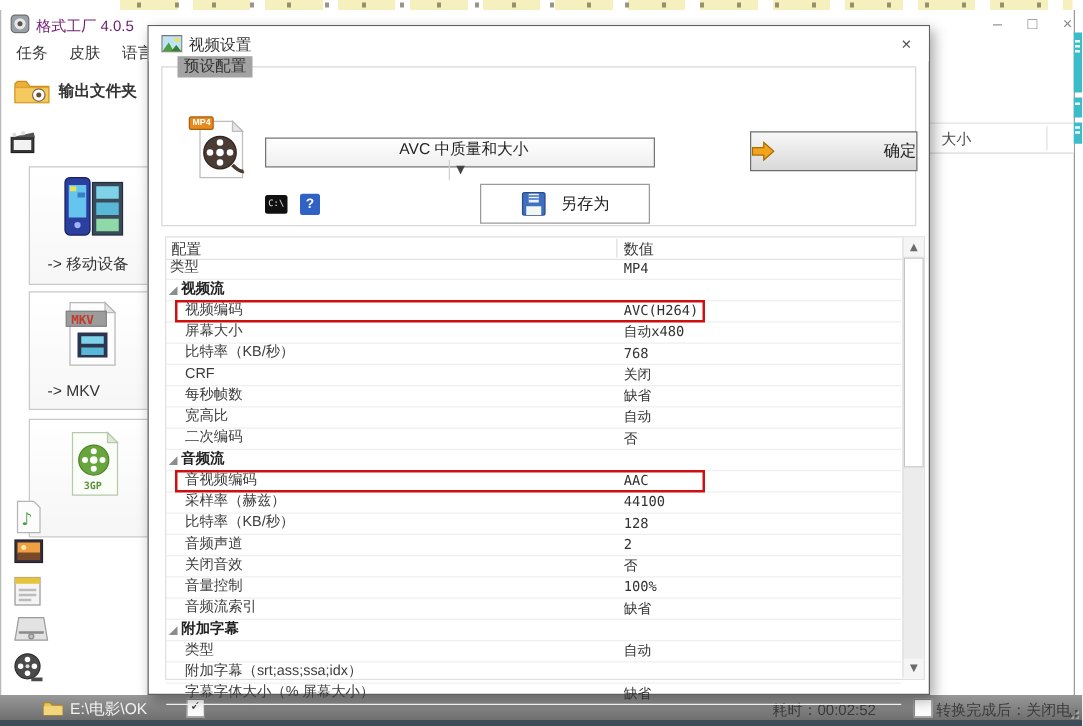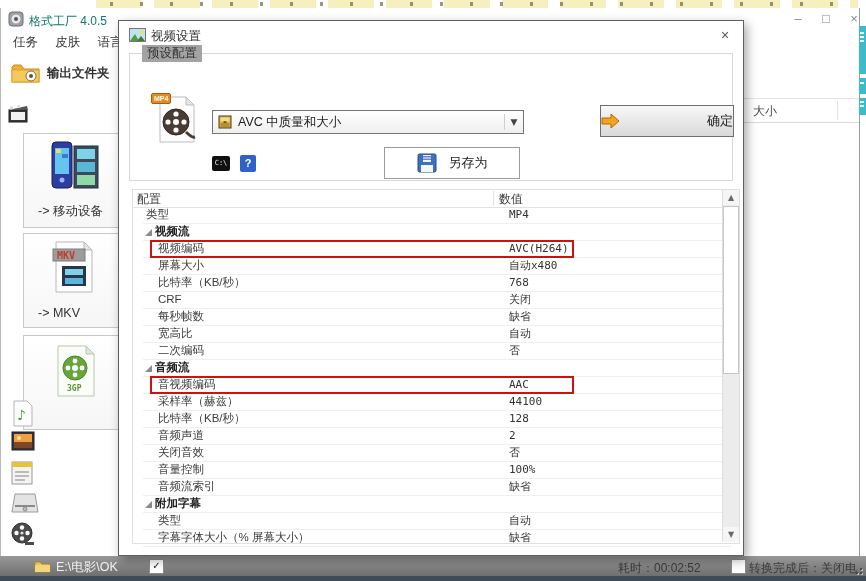--- a/index.html
+++ b/index.html
@@ -10,21 +10,21 @@
   
   .top-strip{left:96px;top:0;width:762px;height:8px;
     background:repeating-linear-gradient(90deg,#f6efbe 0 46px,#ffffff 46px 58px);
     border-bottom:2px solid #2e2e2e;}
   .top-strip-marks{left:96px;top:2px;width:762px;height:4px;
     background:repeating-linear-gradient(90deg,transparent 0 14px,#55503a 14px 17px,transparent 17px 30px);opacity:.6;}
 
   
   .main-window{left:0;top:8px;width:858px;height:568px;background:#fff;border-left:1px solid #b9b9b9;border-right:1px solid #9b9b9b;}
   .mw-titlebar{left:0;top:0;width:100%;height:24px;}
-  .mw-title{left:28px;top:5px;color:#0f766e;font-size:12px;}
+  .mw-title{left:28px;top:5px;color:#701a75;font-size:12px;}
   .winbtn{top:2px;width:22px;height:18px;text-align:center;line-height:18px;color:#8a8a8a;font-size:13px;cursor:default;}
   .menubar{left:12px;top:26px;height:20px;}
   .menu-item{display:inline-block;margin-right:14px;color:#3a3a3a;font-size:12.5px;}
   .tool-folder-btn{left:10px;top:48px;width:108px;height:34px;display:flex;align-items:center;gap:6px;font-weight:bold;}
   .tool-folder-label{font-size:12.5px;color:#333;}
   .clapper-wrap{left:5px;top:92px;width:26px;height:26px;}
 
   
   .list-header{left:742px;top:90px;width:116px;height:23px;background:#fff;
     border-top:1px solid #e3e3e3;border-bottom:1px solid #dadada;}
@@ -43,21 +43,21 @@
   
   .dialog{left:118px;top:20px;width:624px;height:534px;background:#fff;
     border:1px solid #5f5f5f;box-shadow:3px 4px 10px rgba(0,0,0,.35);z-index:10;}
   .dlg-titlebar{left:0;top:0;width:100%;height:28px;background:#fff;}
   .dlg-title{left:32px;top:7px;font-size:12.5px;color:#333;}
   .dlg-close{left:596px;top:5px;width:20px;height:18px;text-align:center;line-height:18px;color:#555;font-size:14px;}
   .groupbox{left:10px;top:32px;width:602px;height:126px;border:1px solid #d8d8d8;}
   .groupbox-label{position:absolute;left:12px;top:-9px;background:#a3a3a3;padding:0 5px;font-size:12.5px;color:#333;}
 
   .dropdown{left:82px;top:56px;width:310px;height:22px;border:1px solid #757575;
-    background:linear-gradient(#ffffff,#efefef);display:flex;align-items:center;}
+    background:linear-gradient(#ffffff,#efefef);display:flex;align-items:center;flex-direction:column;}
   .dropdown-text{margin-left:6px;font-size:12.5px;color:#222;flex:1;}
   .dd-arrow{width:18px;text-align:center;color:#444;font-size:9px;font-family:"DejaVu Sans",sans-serif;border-left:1px solid #d0d0d0;height:16px;line-height:16px;}
 
   .ok-button{left:470px;top:51px;width:132px;height:30px;border:1px solid #6e6e6e;
     background:linear-gradient(#f8f8f8,#d9d9d9);display:flex;align-items:center;justify-content:space-between;gap:10px;}
   .ok-label{font-size:13px;color:#222;}
   .saveas-button{left:254px;top:93px;width:134px;height:30px;border:1px solid #9a9a9a;background:#fff;
     display:flex;align-items:center;justify-content:center;gap:12px;}
   .saveas-label{font-size:13px;color:#222;}
   .cmd-icon{left:82px;top:102px;width:18px;height:15px;background:#101010;border-radius:2px;
@@ -67,21 +67,21 @@
   .mp4-icon-wrap{left:26px;top:42px;width:40px;height:48px;}
   .mp4-badge{position:absolute;left:-5px;top:-3px;background:#e8891e;border:1px solid #a95f05;border-radius:2px;
     color:#fff;font-size:7px;font-weight:bold;padding:0 2px;line-height:9px;}
 
   
   .grid{left:13px;top:168px;width:606px;height:353px;border:1px solid #e0e0e0;background:#fff;}
   .grid-header{position:relative;height:17px;border-bottom:1px solid #e2e2e2;font-size:12px;color:#3a3a3a;}
   .gh-label{position:absolute;left:4px;top:1px;}
   .gh-value{position:absolute;left:366px;top:1px;}
   .grid-header .col-div{position:absolute;left:360px;top:1px;width:1px;height:15px;background:#e0e0e0;}
-  .grid-body{position:absolute;left:0;top:17px;width:588px;margin-left:10px;}
+  .grid-body{position:absolute;left:0;top:17px;width:588px;}
   .grid-row{position:relative;height:16px;line-height:15px;border-bottom:1px solid #efefef;font-size:11.5px;color:#3c3c3c;white-space:nowrap;}
   .grid-row .tri{display:none;}
   .kind-plain .cell-label{padding-left:3px;}
   .kind-child .cell-label{padding-left:15px;}
   .kind-section{font-weight:bold;color:#222;}
   .kind-section .cell-label{padding-left:12px;}
   .kind-section .tri{display:block;position:absolute;left:2px;top:5px;width:0;height:0;
     border-left:7px solid transparent;border-bottom:7px solid #8c8c8c;}
   .cell-value{position:absolute;left:366px;top:0;font-family:"DejaVu Sans Mono",monospace;font-size:11px;color:#333;}
   .red-box{display:none;position:absolute;left:7px;top:-1px;width:420px;height:14px;border:2px solid #cf1010;pointer-events:none;}
@@ -455,20 +455,26 @@
             
           </div>
 
           <div class="grid-row kind-child">
             
             <span class="cell-label">类型</span>
             <span class="cell-value">自动</span>
             
           </div>
 
+          <div class="grid-row kind-child">
+            
+            <span class="cell-label">附加字幕（srt;ass;ssa;idx）</span>
+            <span class="cell-value"></span>
+            
+          </div>
 
           <div class="grid-row kind-child">
             
             <span class="cell-label">字幕字体大小（% 屏幕大小）</span>
             <span class="cell-value">缺省</span>
             
           </div>
 
       </div>
 

